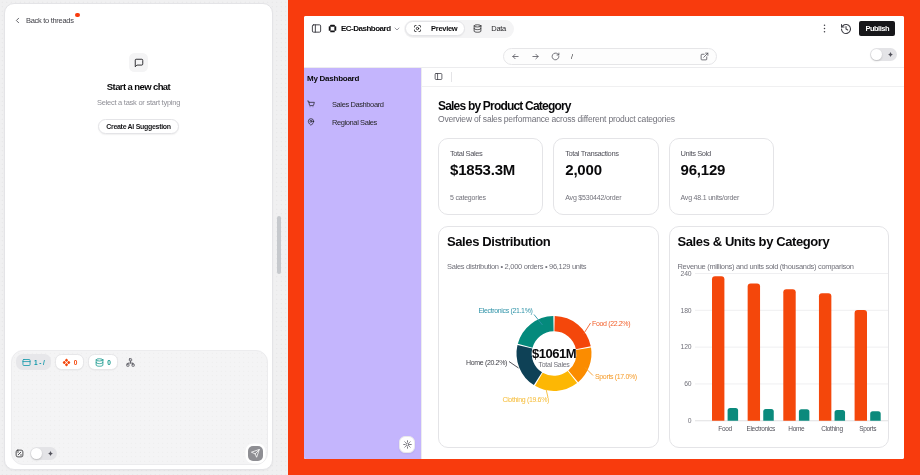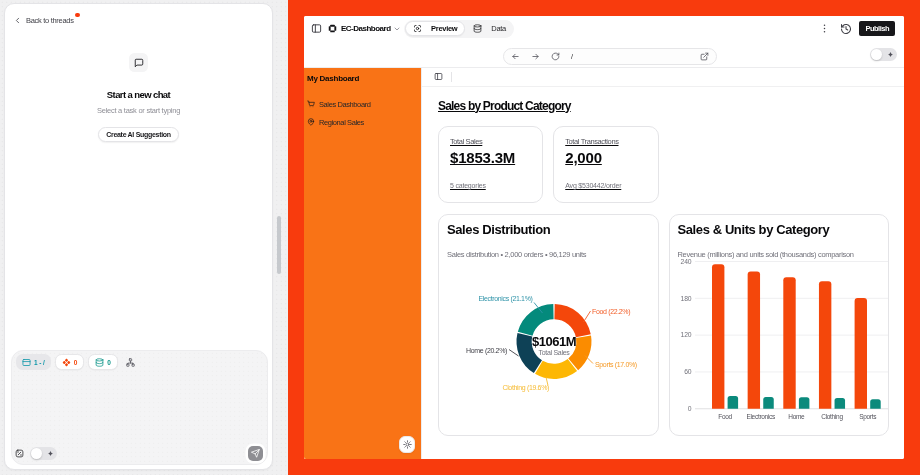--- a/index.html
+++ b/index.html
@@ -30,21 +30,21 @@
   }
   .notif-dot { position:absolute; right:-6px; top:-3.5px; width:4.5px; height:4.5px; border-radius:50%; }
   .empty-state {
     position:absolute; left:0; right:0; top:49px;
     display:flex; flex-direction:column; align-items:center;
   }
   .chat-icon-box {
     width:19px; height:19px; border-radius:5.5px; background:#f4f4f5;
     display:flex; align-items:center; justify-content:center; color:#18181b;
   }
-  .empty-title { margin-top:17px; font-size:9.5px; font-weight:700; letter-spacing:-0.6px; color:#09090b; }
+  .empty-title { margin-top:9px; font-size:9.5px; font-weight:700; letter-spacing:-0.6px; color:#09090b; }
   .empty-sub { margin-top:6px; font-size:7.5px; letter-spacing:-0.25px; color:#8f8f96; }
   .cta-btn {
     margin-top:12px; height:14.5px; padding:0 7.5px;
     display:flex; align-items:center;
     background:#fff; border:1px solid #e4e4e7; border-radius:999px;
     font-size:7px; font-weight:700; letter-spacing:-0.3px; color:#18181b;
     box-shadow:0 1px 1.5px rgba(0,0,0,.06); cursor:pointer;
   }
   .composer {
     position:absolute; left:6px; right:4px; bottom:4px; height:115px;
@@ -116,37 +116,37 @@
     border:1px solid #e6e6e8; border-radius:999px; background:#fdfdfd;
     display:flex; align-items:center; padding:0 7px;
   }
   .url-pill .nav-ic { color:#52525b; margin-right:11px; cursor:pointer; }
   .url-path { font-size:7px; color:#18181b; flex:1; }
   .url-pill .ext { margin-right:0; margin-left:auto; color:#52525b; cursor:pointer; }
   .nav-toggle { position:absolute; right:7px; top:6.5px; }
   .p-body { flex:1; min-height:0; display:flex; background:#fff; }
 
   
-  .dash-sidebar { width:118px; flex:none; background:#f97316; border-right:1px solid #ececee; position:relative; padding:6px 3px 0 3px; }
+  .dash-sidebar { width:118px; flex:none; background:#c4b5fd; border-right:1px solid #ececee; position:relative; padding:6px 3px 0 3px; }
   .dash-title { font-size:8px; font-weight:700; letter-spacing:-0.25px; color:#09090b; }
   .dash-items { margin-top:17px; display:flex; flex-direction:column; gap:9px; }
-  .dash-item { display:flex; align-items:center; gap:4px; font-size:7.5px; letter-spacing:-0.4px; color:#27272a; cursor:pointer; }
+  .dash-item { display:flex; align-items:center; gap:17px; font-size:7.5px; letter-spacing:-0.4px; color:#27272a; cursor:pointer; }
   .dash-item .icon { color:#18181b; }
   .float-btn {
     position:absolute; right:6px; bottom:6px; width:16px; height:17px;
     background:#fff; border:1px solid #e9e9eb; border-radius:6px;
     display:flex; align-items:center; justify-content:center; color:#52525b;
     box-shadow:0 1px 2px rgba(0,0,0,.06); cursor:pointer;
   }
 
   
   .dash-main { flex:1; min-width:0; display:flex; flex-direction:column; }
   .dash-topbar { height:19px; flex:none; display:flex; align-items:center; gap:8px; padding-left:12px; border-bottom:1px solid #f0f0f1; color:#3f3f46; }
   .topbar-divider { width:1px; height:10px; background:#e4e4e7; }
-  .dash-content { padding:12px 15px 0 16px; position:relative;text-decoration:underline; }
+  .dash-content { padding:12px 15px 0 16px; position:relative; }
   .page-title { font-size:12px; font-weight:700; letter-spacing:-0.8px; color:#09090b; }
   .page-sub { margin-top:1.5px; font-size:8.5px; letter-spacing:-0.2px; color:#71717a; }
   .stats-grid { margin-top:13.5px; display:grid; grid-template-columns:repeat(4,1fr); gap:10px; }
   .stat-card {
     height:77px; background:#fff; border:1px solid #e4e4e7; border-radius:10px;
     padding:10px 11px; display:flex; flex-direction:column;
   }
   .stat-label { font-size:7.5px; letter-spacing:-0.4px; color:#52525b; }
   .stat-value { margin-top:3px; font-size:15px; font-weight:700; letter-spacing:-0.2px; color:#09090b; }
   .stat-value.small { font-size:12px; letter-spacing:-0.2px; margin-top:5px; }
@@ -397,30 +397,36 @@
           <span class="icon">
               <svg width="9" height="9" viewBox="0 0 24 24" fill="none" stroke="currentColor" stroke-width="2.1" stroke-linecap="round" stroke-linejoin="round">
                 <rect x="3" y="4" width="18" height="16" rx="2.5"></rect>
                 <path d="M9.5 4v16"></path>
               </svg>
             </span>
           <span class="topbar-divider"></span>
         </div>
         <div class="dash-content">
           <div class="page-title">Sales by Product Category</div>
+          <div class="page-sub">Overview of sales performance across different product categories</div>
           <div class="stats-grid">
             <div class="stat-card">
               <div class="stat-label">Total Sales</div>
               <div class="stat-value">$1853.3M</div>
               <div class="stat-sub">5 categories</div>
             </div>
             <div class="stat-card">
               <div class="stat-label">Total Transactions</div>
               <div class="stat-value">2,000</div>
               <div class="stat-sub">Avg $530442/order</div>
+            </div>
+            <div class="stat-card">
+              <div class="stat-label">Units Sold</div>
+              <div class="stat-value">96,129</div>
+              <div class="stat-sub">Avg 48.1 units/order</div>
             </div>
           </div>
           <div class="charts-grid">
             <div class="chart-card">
               <svg class="chart-svg" width="231" height="220" viewBox="0 0 231 220">
                   <path d="M115.68718492735385 89.00629683699384 A37.5 37.5 0 0 1 151.78456684208655 119.20989422298507 L136.8745557487608 122.16481709793513 A22.3 22.3 0 0 0 115.4086459701331 104.20374451906568 Z" fill="#f4470b"></path>
                   <path d="M152.0269986106789 120.56271325563743 A37.5 37.5 0 0 1 139.1401039585545 155.19678345860703 L129.35531515402042 143.56502056338496 A22.3 22.3 0 0 0 137.01872184048372 122.96929348268573 Z" fill="#fb8c00"></path>
                   <path d="M138.0723347406797 156.06209345790694 A37.5 37.5 0 0 1 96.0132735670587 158.8381233122865 L103.70922668121091 145.73040399637304 A22.3 22.3 0 0 0 128.72034839245754 144.079591576302 Z" fill="#fdb704"></path>
                   <path d="M94.84103639988189 158.12066075478361 A37.5 37.5 0 0 1 78.47084685166263 118.0223251852106 L93.27733026112205 121.45860937680524 A22.3 22.3 0 0 0 103.0121363124631 145.30375292884466 Z" fill="#0e4156"></path>
                   <path d="M78.80603350459953 116.6894551970939 A37.5 37.5 0 0 1 114.31281507264615 89.00629683699384 L114.5913540298669 104.20374451906568 A22.3 22.3 0 0 0 93.47665459073518 120.66599602387184 Z" fill="#048a7c"></path>

